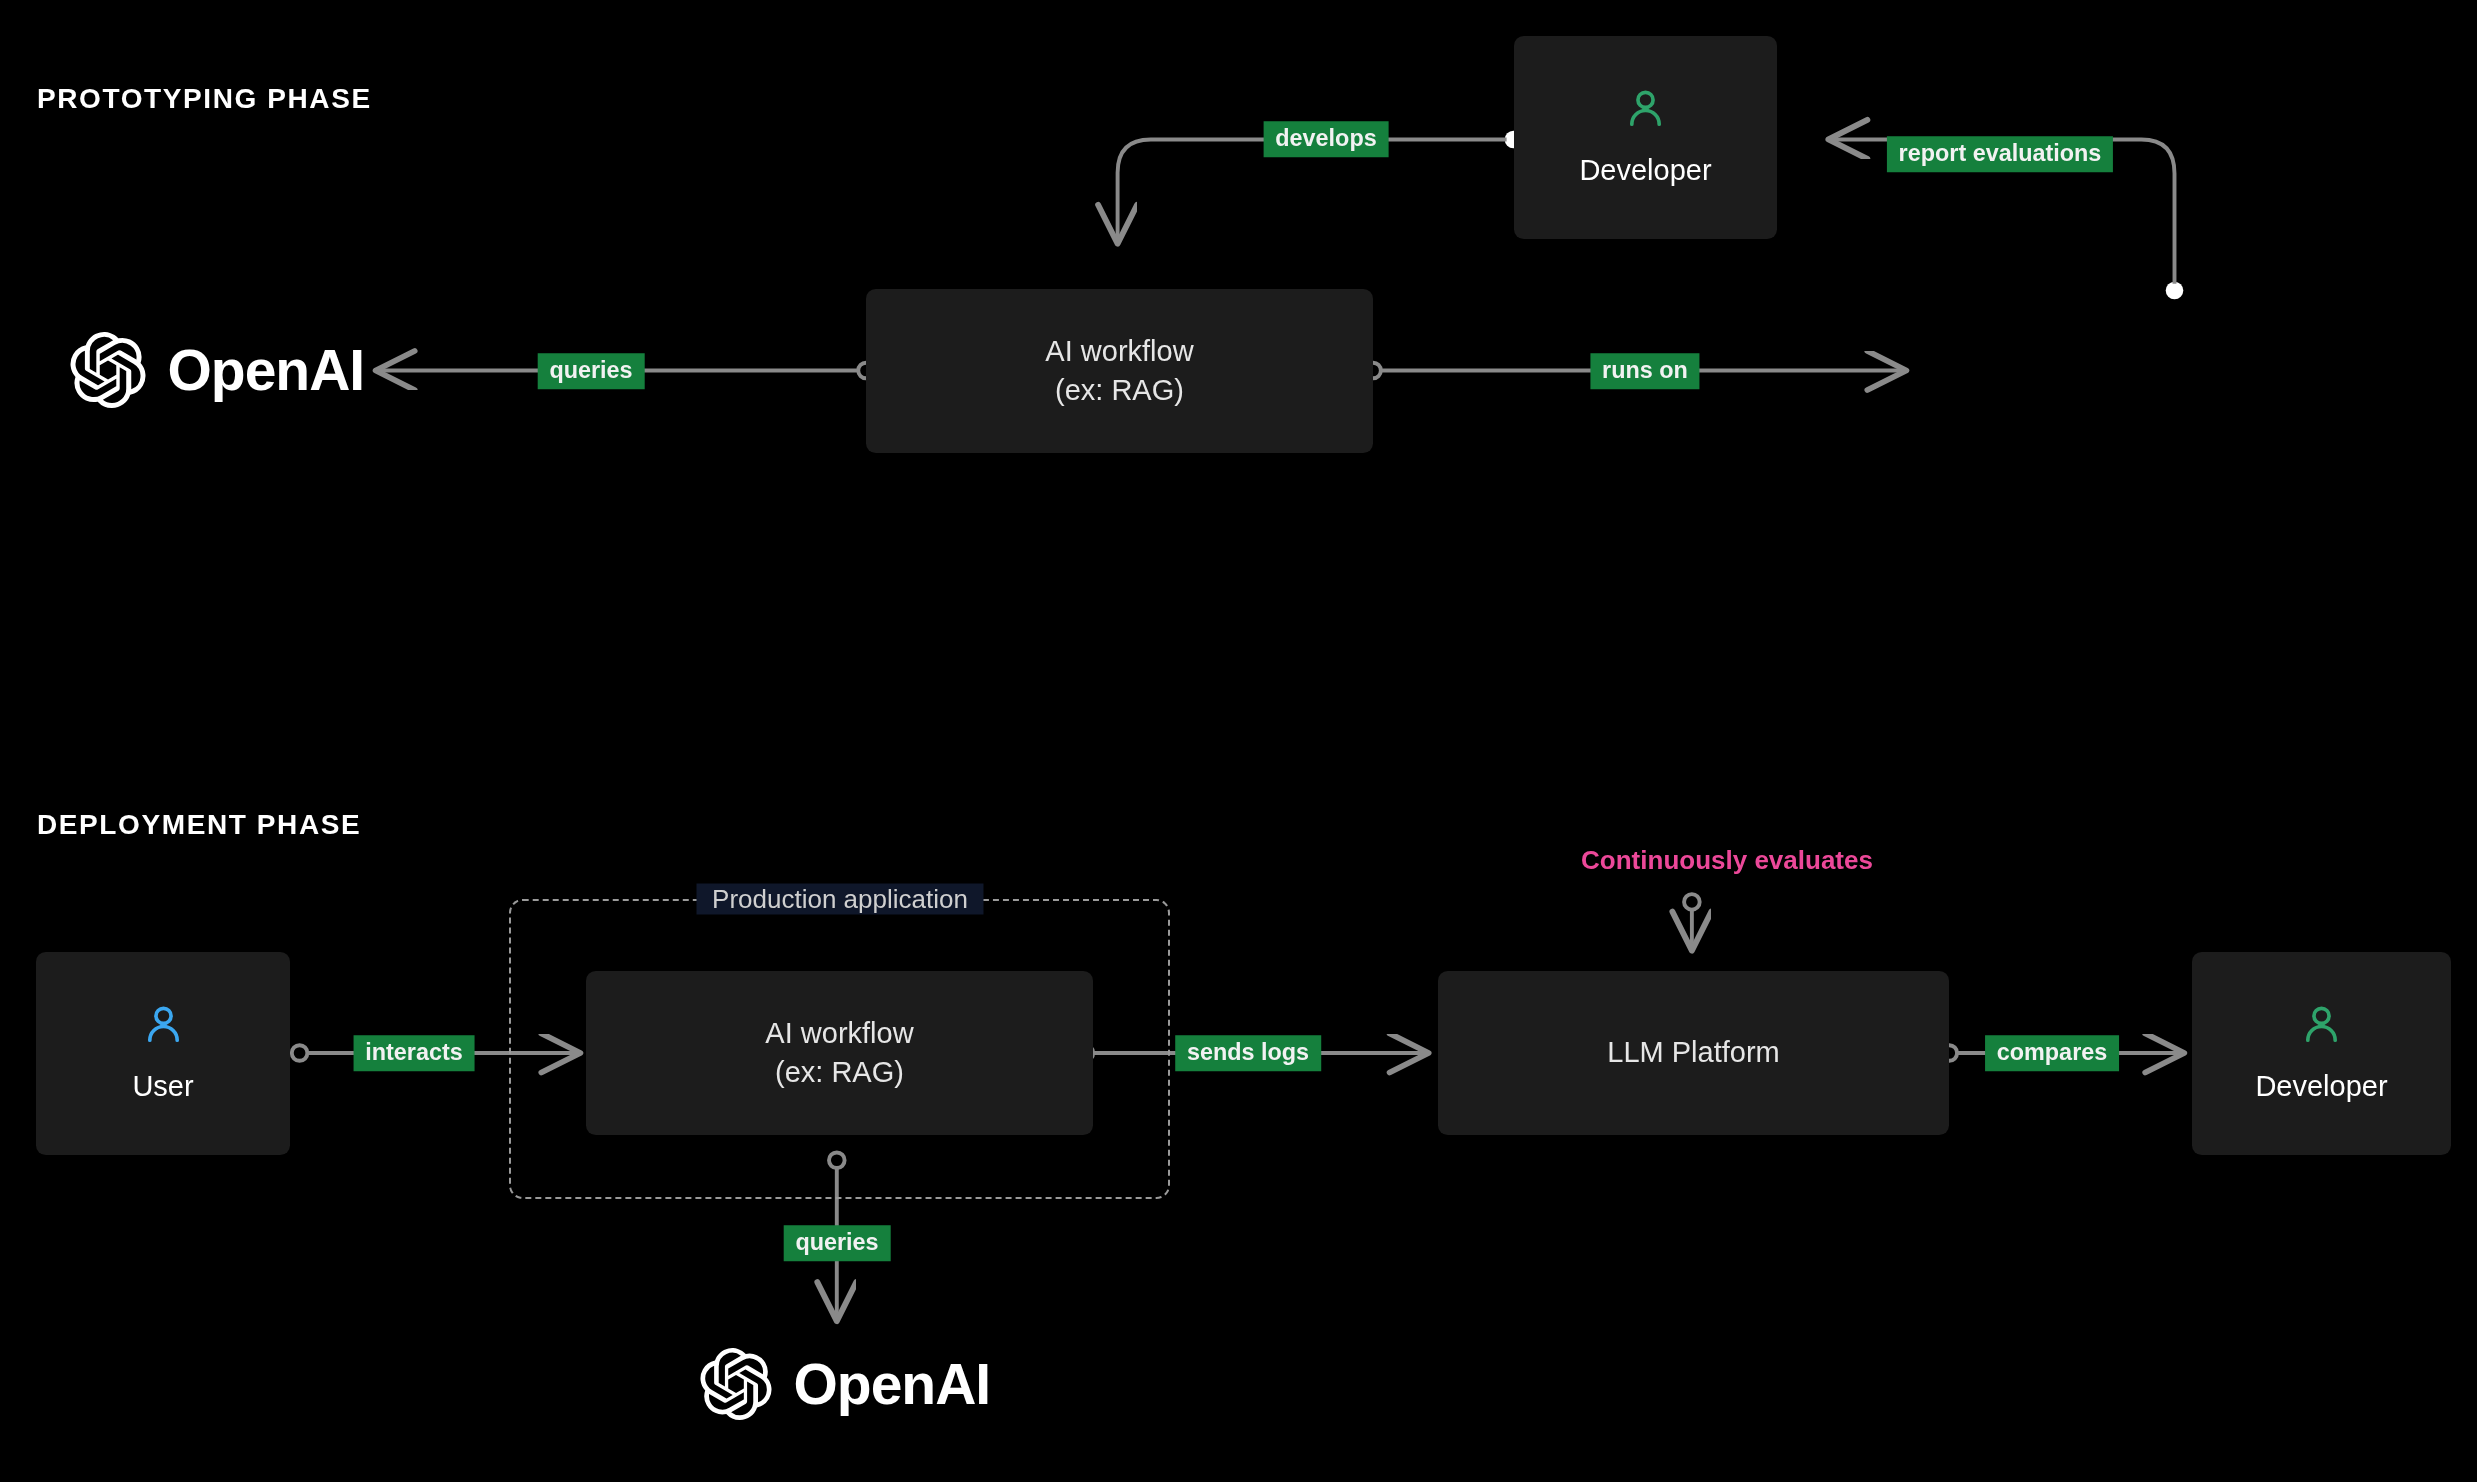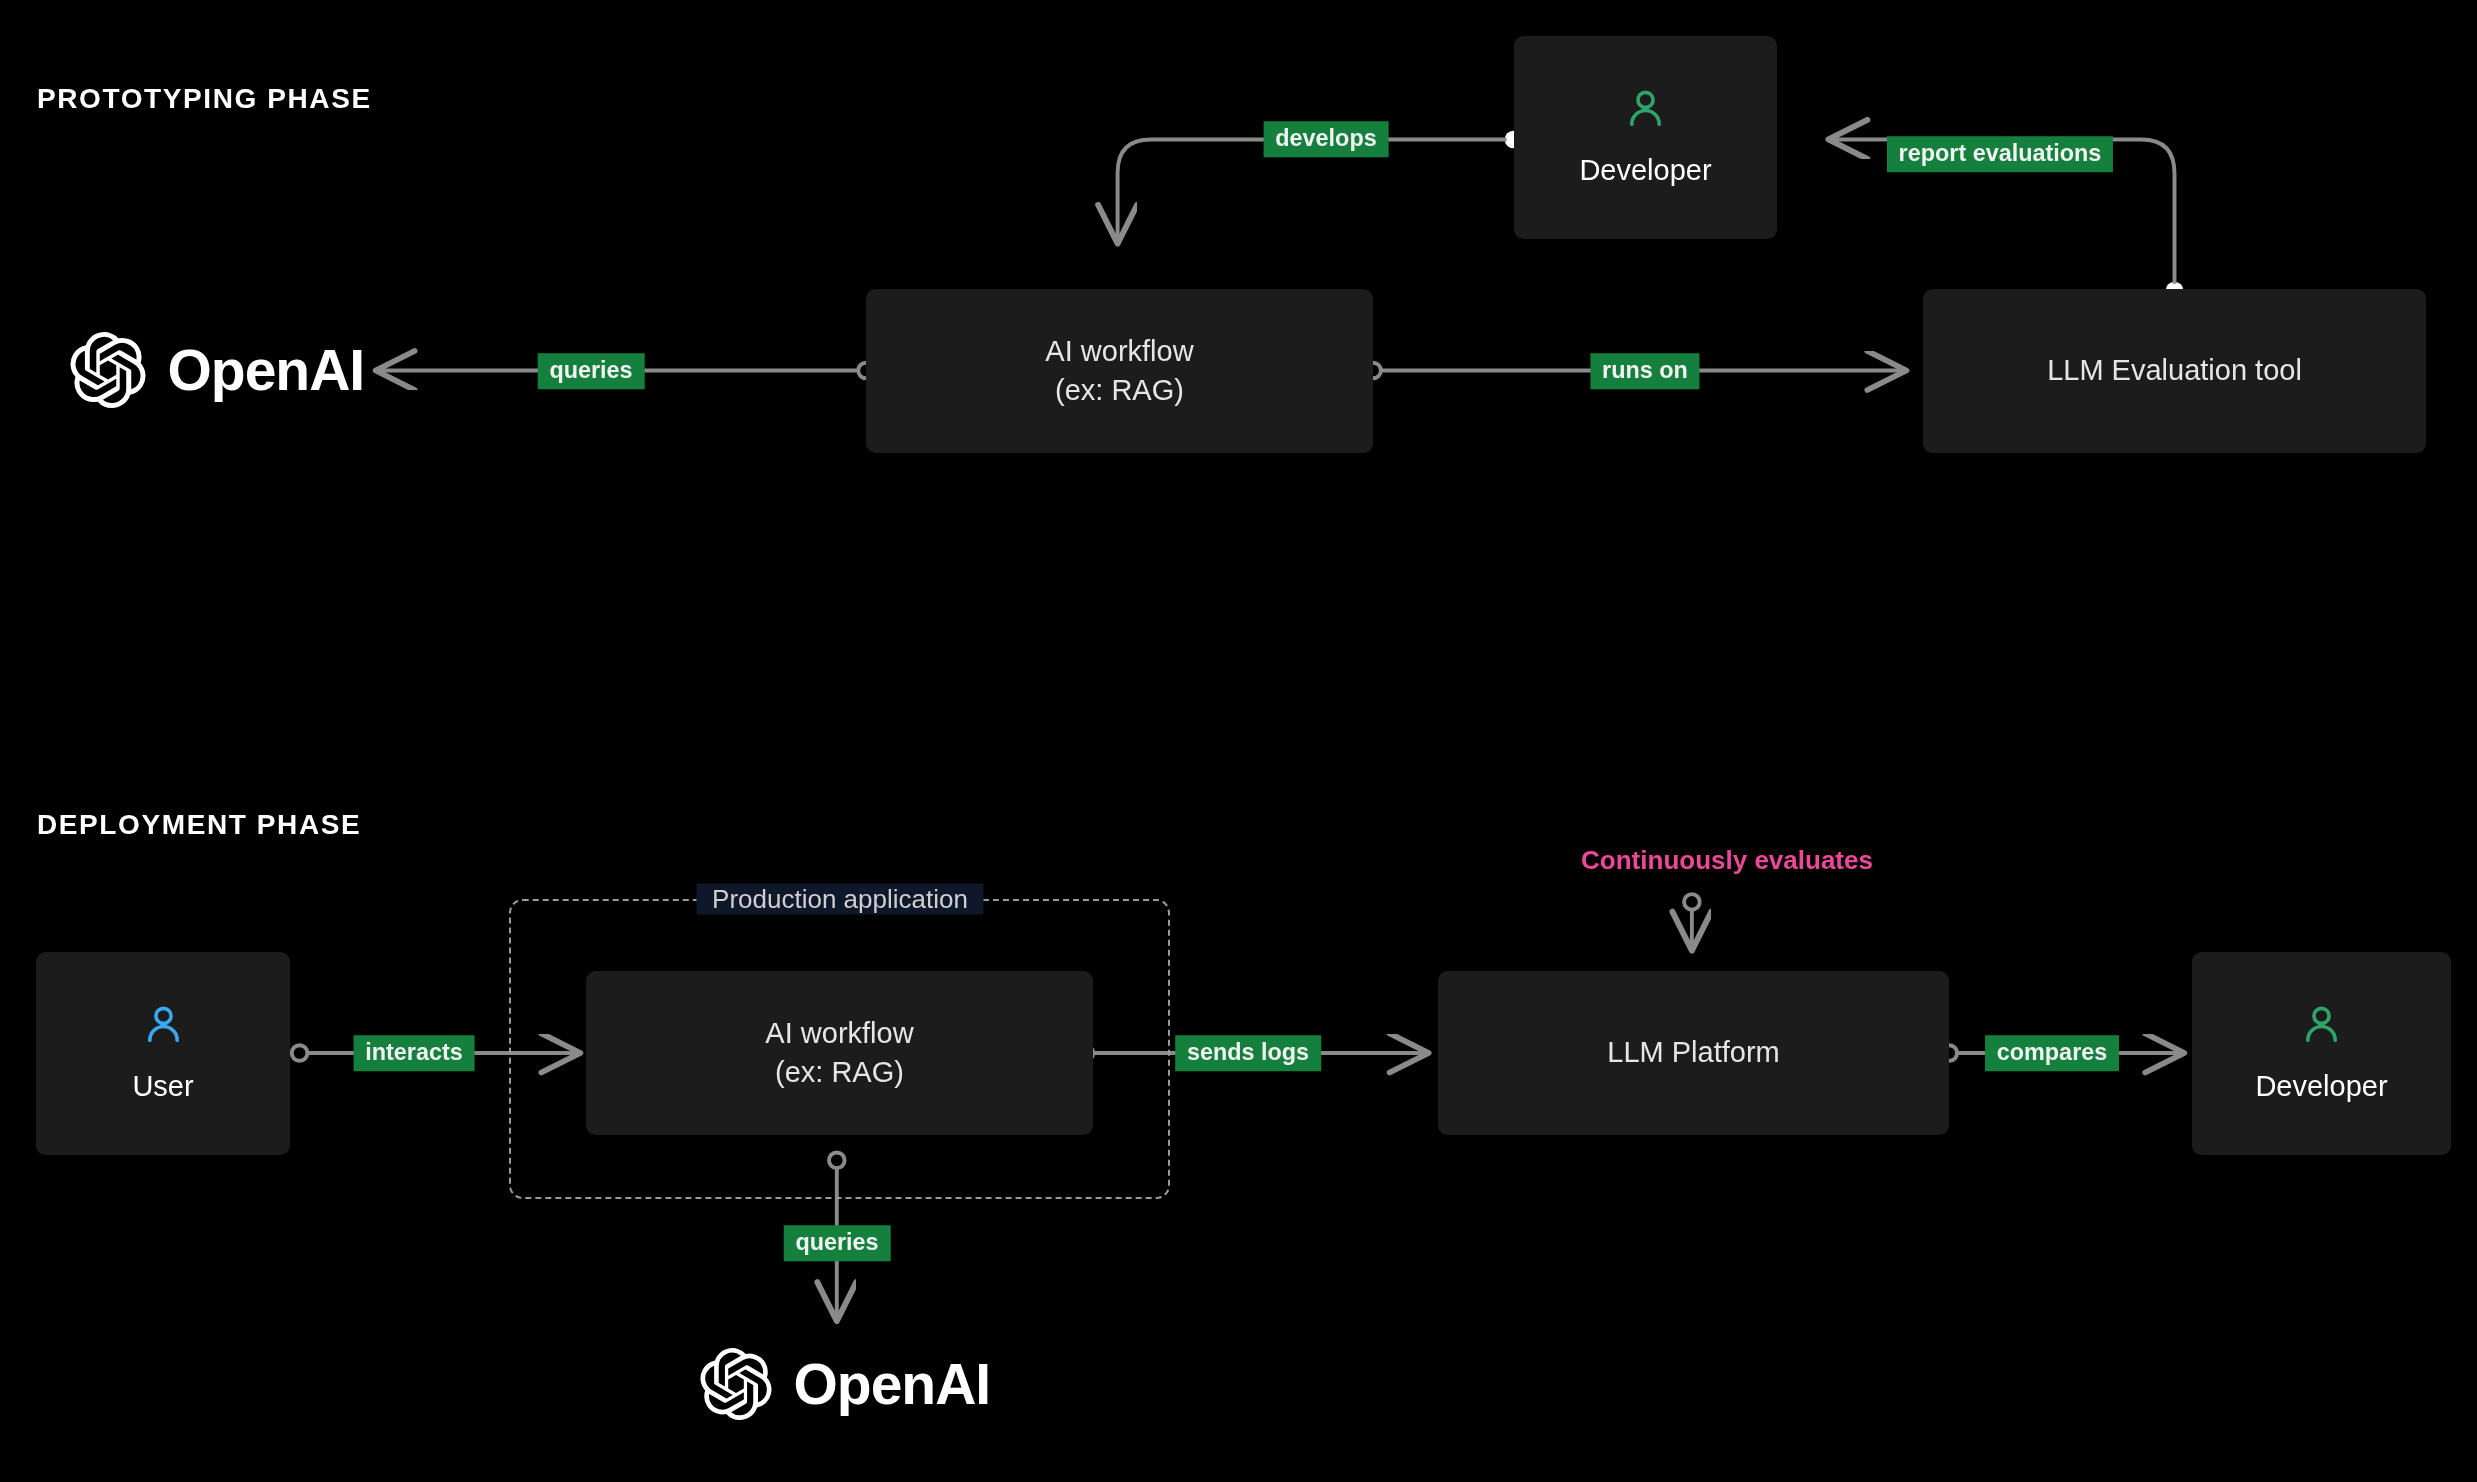--- a/index.html
+++ b/index.html
@@ -181,23 +181,20 @@
   </div>
 
   <div class="node" style="left:1514px; top:36px; width:263px; height:203px;">
     <svg class="actor-icon" width="49" height="49" viewBox="0 0 24 24">
       <circle cx="12" cy="7.3" r="3.7" fill="none" stroke="#2ea36a" stroke-width="1.8"></circle>
       <path d="M5.3 19.2a6.7 6.7 0 0 1 13.4 0" fill="none" stroke="#2ea36a" stroke-width="1.8" stroke-linecap="round"></path>
     </svg>
     <div class="node-label bright">Developer</div>
   </div>
 
-  <div class="node" style="left:1923px; top:289px; width:503px; height:164px;">
-    <div class="node-label">LLM Evaluation tool</div>
-  </div>
 
   <div class="edge-label" style="left:591px; top:371px;">queries</div>
   <div class="edge-label" style="left:1326px; top:139px;">develops</div>
   <div class="edge-label" style="left:1645px; top:371px;">runs on</div>
   <div class="edge-label" style="left:2000px; top:154px;">report evaluations</div>
 
   <div class="phase-title" style="left:37px; top:809px;">DEPLOYMENT PHASE</div>
 
   <div class="group-box" style="left:509px; top:899px; width:661px; height:300px;"></div>
   <div class="group-label" style="left:840px; top:899px;">Production application</div>

